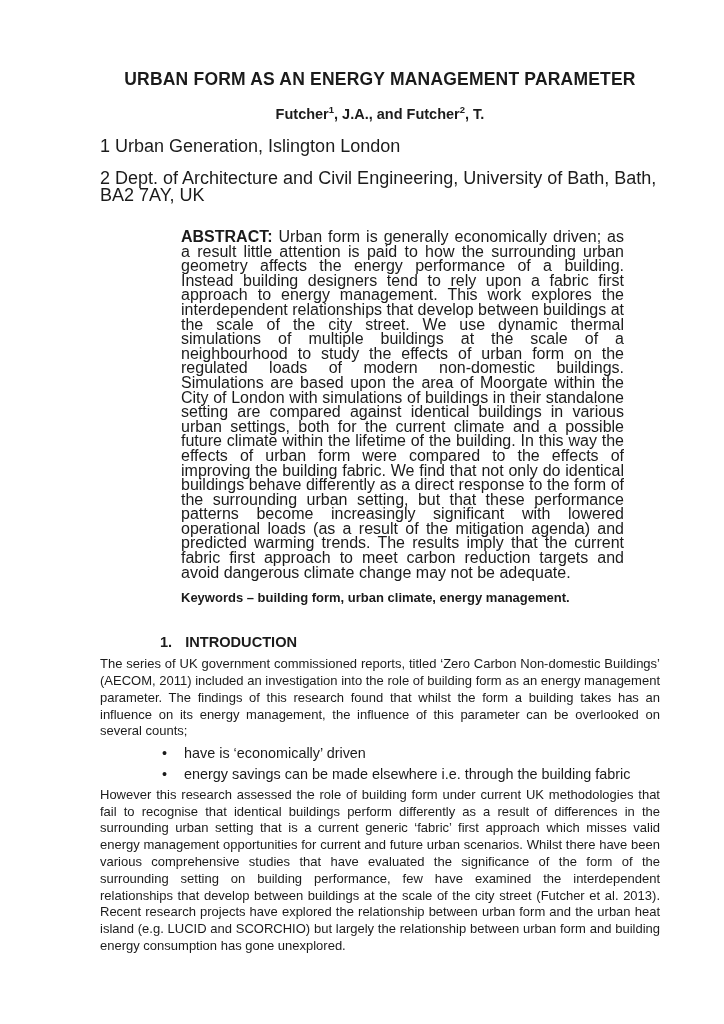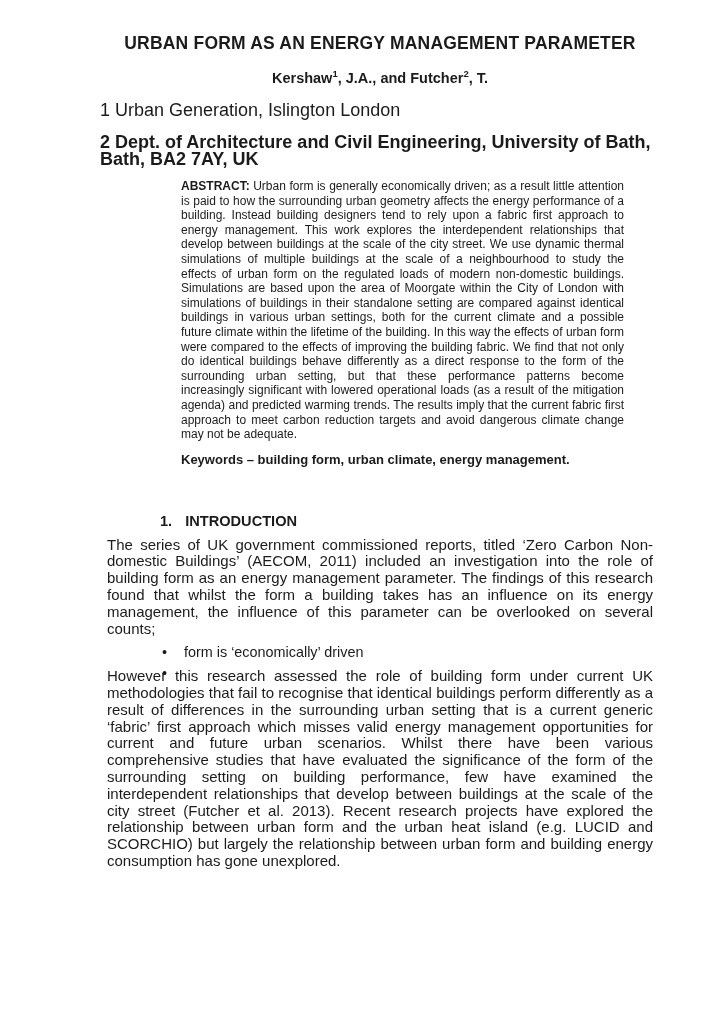--- a/index.html
+++ b/index.html
@@ -11,21 +11,21 @@
     position: relative;
     width: 724px;
     height: 1024px;
     margin: 0 auto;
     background: #ffffff;
     color: #1b1b1b;
     font-family: "Liberation Sans", "DejaVu Sans", sans-serif;
     overflow: hidden;
   }
   .content {
-    padding: 32px 64px 0 100px; 
+    padding: 68px 64px 0 100px; 
   }
   .paper-title {
     margin: 0 0 16px 0;
     font-size: 17.5px;
     line-height: 22px;
     font-weight: bold;
     text-align: center;
     letter-spacing: 0.2px;
   }
   .authors-line {
@@ -39,51 +39,50 @@
     font-size: 9.5px;
     line-height: 0;
     vertical-align: super;
   }
   .affiliation {
     margin: 0 0 15px 0;
     font-size: 18px;
     line-height: 17px;
   }
   .affiliation-2 {
-    margin-bottom: 11px;
-    font-weight: bold;
+    margin-bottom: 26px;
   }
   .abstract-paragraph {
     margin: 0 36px 0 81px; 
-    font-size: 12px;
+    font-size: 16px;
     line-height: 14.6px;
     text-align: justify;
   }
   .abstract-label {
     font-weight: bold;
   }
   .keywords-line {
     margin: 10px 36px 0 81px;
     font-size: 13px;
     line-height: 15px;
     font-weight: bold;
   }
   .section-heading {
-    margin: 46px 0 5px 60px;
+    margin: 29px 0 5px 60px;
     font-size: 14.6px;
     line-height: 17px;
     font-weight: bold;
   }
   .section-number {
     display: inline-block;
     margin-right: 13px;
   }
   .body-paragraph {
-    margin: 7px;
-    font-size: 15px;
+    margin: 0;
+    font-size: 13px;
     line-height: 16.8px;
     text-align: justify;
   }
   .bullet-list {
     list-style: none;
     margin: 5px 0 4px 0;
     padding: 0;
   }
   .bullet-item {
     position: relative;
@@ -100,42 +99,42 @@
 </style>
 </head>
 <body>
 
 <div class="page">
   <div class="content">
 
     <h1 class="paper-title">URBAN FORM AS AN ENERGY MANAGEMENT PARAMETER</h1>
 
     <div class="authors-line">
-      <span>Kershaw</span><sup>1</sup><span>, J.A., and Futcher</span><sup>2</sup><span>, T.</span>
+      <span>Futcher</span><sup>1</sup><span>, J.A., and Futcher</span><sup>2</sup><span>, T.</span>
     </div>
 
     <p class="affiliation affiliation-1">1 Urban Generation, Islington London</p>
 
     <p class="affiliation affiliation-2">2 Dept. of Architecture and Civil Engineering, University of Bath, Bath, BA2 7AY, UK</p>
 
     <p class="abstract-paragraph"><span class="abstract-label">ABSTRACT:</span><span> Urban form is generally economically driven; as a result little attention is paid to how the surrounding urban geometry affects the energy performance of a building. Instead building designers tend to rely upon a fabric first approach to energy management. This work explores the interdependent relationships that develop between buildings at the scale of the city street. We use dynamic thermal simulations of multiple buildings at the scale of a neighbourhood to study the effects of urban form on the regulated loads of modern non-domestic buildings. Simulations are based upon the area of Moorgate within the City of London with simulations of buildings in their standalone setting are compared against identical buildings in various urban settings, both for the current climate and a possible future climate within the lifetime of the building. In this way the effects of urban form were compared to the effects of improving the building fabric. We find that not only do identical buildings behave differently as a direct response to the form of the surrounding urban setting, but that these performance patterns become increasingly significant with lowered operational loads (as a result of the mitigation agenda) and predicted warming trends. The results imply that the current fabric first approach to meet carbon reduction targets and avoid dangerous climate change may not be adequate.</span></p>
 
     <p class="keywords-line">Keywords – building form, urban climate, energy management.</p>
 
     <h2 class="section-heading">
       <span class="section-number">1.</span><span>INTRODUCTION</span>
     </h2>
 
     <p class="body-paragraph">The series of UK government commissioned reports, titled ‘Zero Carbon Non-domestic Buildings’ (AECOM, 2011) included an investigation into the role of building form as an energy management parameter. The findings of this research found that whilst the form a building takes has an influence on its energy management, the influence of this parameter can be overlooked on several counts;</p>
 
     <ul class="bullet-list">
       <li class="bullet-item">
-        <span class="bullet-icon">•</span><span>form is ‘economically’ driven</span>
+        <span class="bullet-icon">•</span><span>have is ‘economically’ driven</span>
       </li>
       <li class="bullet-item">
-        <span class="bullet-icon">•</span>
+        <span class="bullet-icon">•</span><span>energy savings can be made elsewhere i.e. through the building fabric</span>
       </li>
     </ul>
 
     <p class="body-paragraph">However this research assessed the role of building form under current UK methodologies that fail to recognise that identical buildings perform differently as a result of differences in the surrounding urban setting that is a current generic ‘fabric’ first approach which misses valid energy management opportunities for current and future urban scenarios. Whilst there have been various comprehensive studies that have evaluated the significance of the form of the surrounding setting on building performance, few have examined the interdependent relationships that develop between buildings at the scale of the city street (Futcher et al. 2013).  Recent research projects have explored the relationship between urban form and the urban heat island (e.g. LUCID and SCORCHIO) but largely the relationship between urban form and building energy consumption has gone unexplored.</p>
 
   </div>
 </div>
 
 </body></html>

